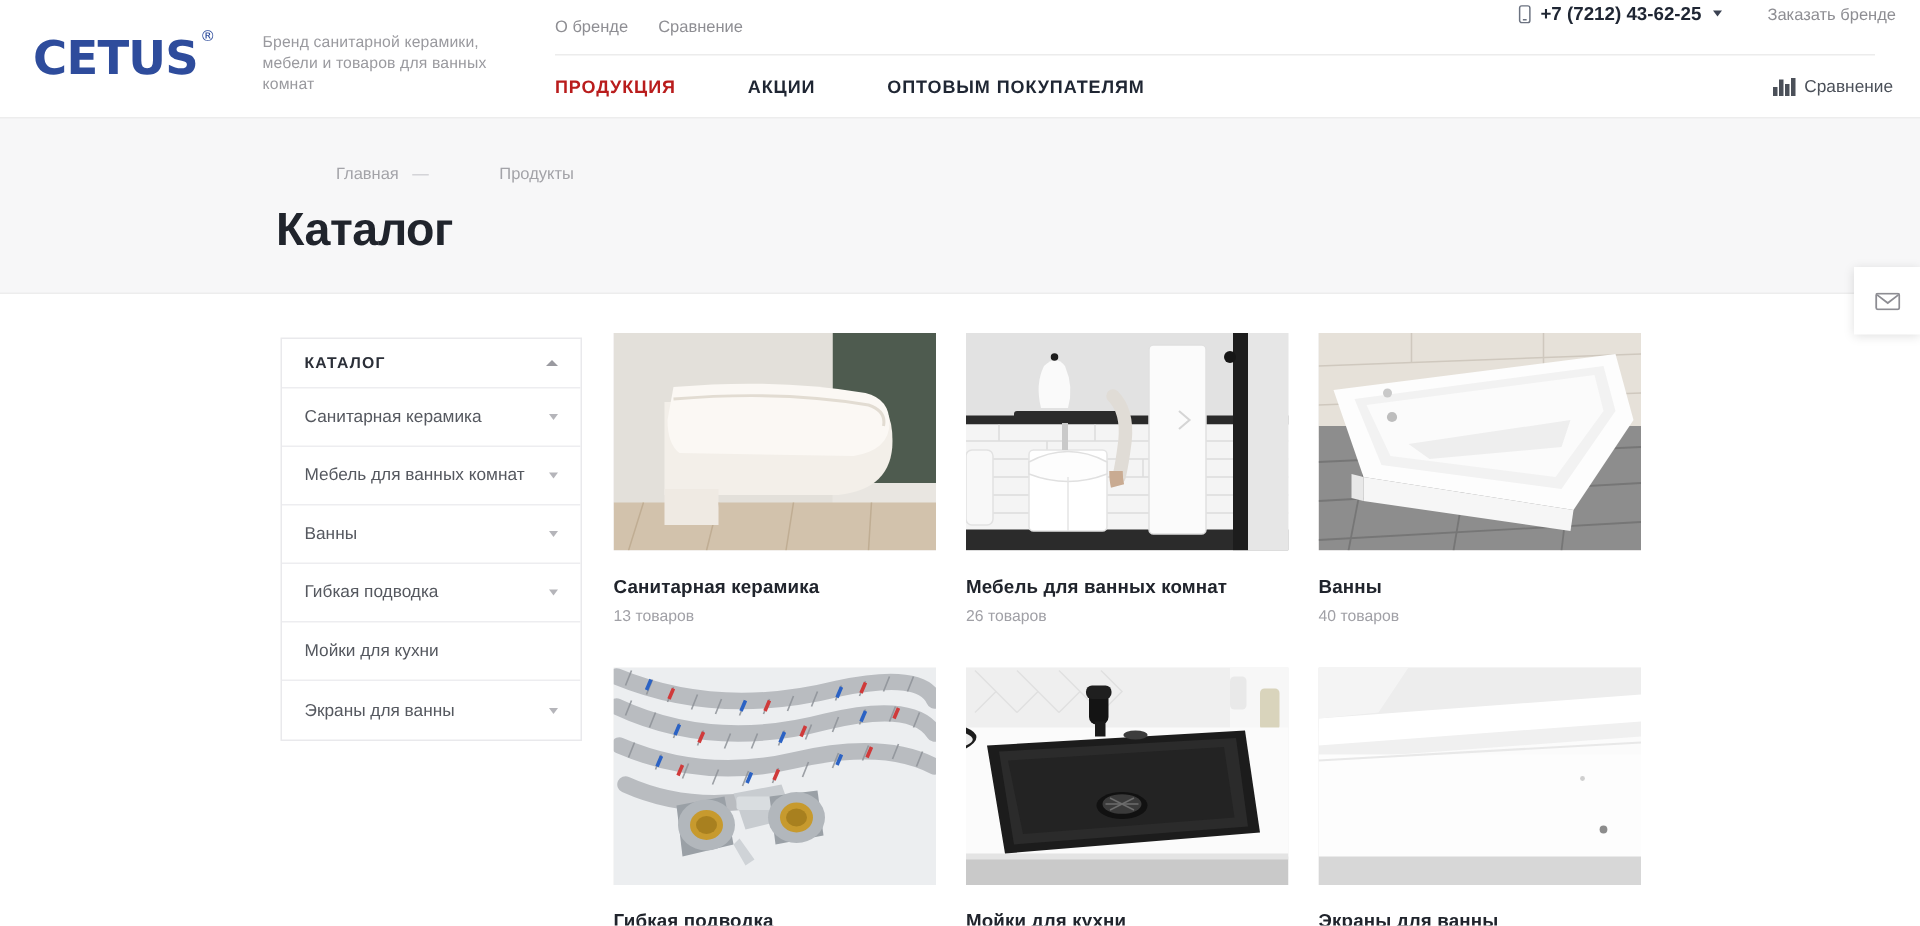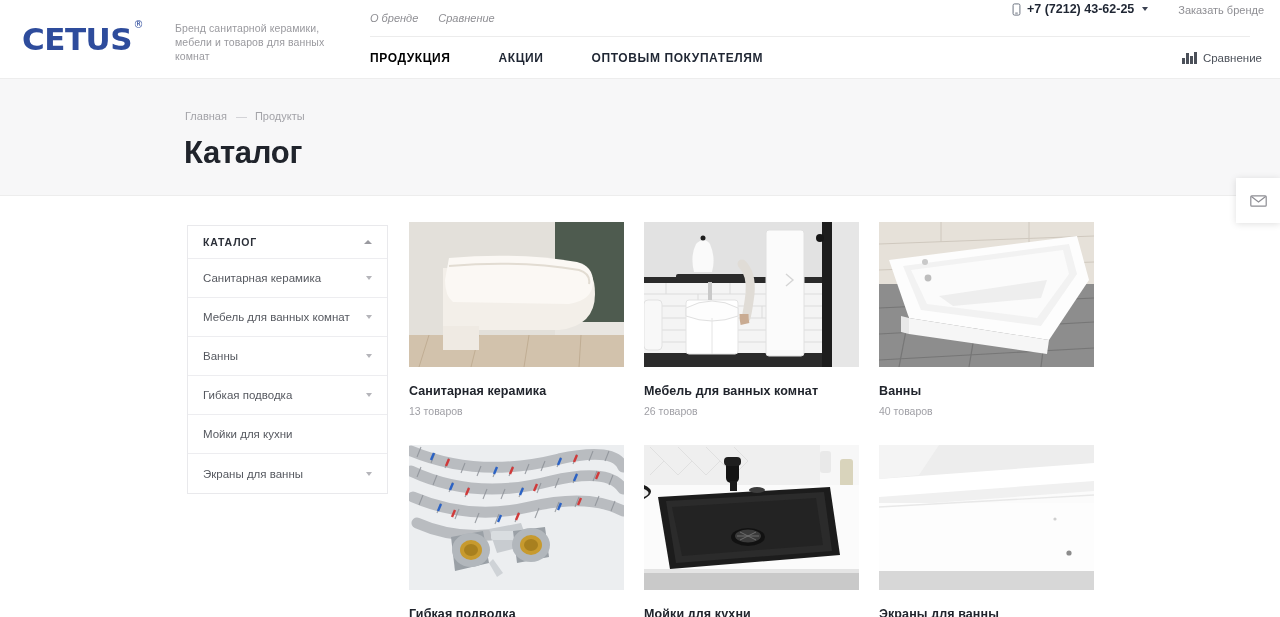--- a/index.html
+++ b/index.html
@@ -36,37 +36,37 @@
     width: 165px;
     font-size: 10.5px; line-height: 14px; color: #9a9a9f;
     letter-spacing: .1px;
     margin-left: 17px;
   }
 
   .topbar-links {
     position: absolute; left: 370px; top: 12px;
     display: flex; gap: 20px; font-size: 11px; color:#8e8e93;
   }
-  .topbar-links a { color:#8e8e93; text-decoration:none; cursor:pointer;font-style:italic; }
+  .topbar-links a { color:#8e8e93; text-decoration:none; cursor:pointer; }
 
   .hdr-divider {
     position:absolute; left:370px; top:36px; width:880px; height:1px;
     background:#ececec;
   }
 
   .mainnav {
     position:absolute; left:370px; top:51px;
     display:flex; gap:0; align-items:center;
   }
   .mainnav a {
     font-size: 12px; font-weight: 700; letter-spacing: .6px;
     text-decoration:none; color:#1f2633; cursor:pointer;
     margin-right: 48px; white-space: nowrap;
   }
-  .mainnav a.active { color:#000000; }
+  .mainnav a.active { color:#b91c1c; }
 
   .phone-block {
     position:absolute; right:16px; top:2px;
     display:flex; align-items:flex-end; gap:30px;
   }
   .phone {
     display:flex; align-items:center; gap:6px;
     font-size:12.5px; font-weight:700; color:#1f2633; cursor:pointer;
   }
   .phone-ic { display:block; width:9px; height:13px; color:#6b7280; }
@@ -93,21 +93,21 @@
   
   .hero {
     position:relative; width:1280px; height:118px;
     background:#f7f7f8; border-top:1px solid #ededed; border-bottom:1px solid #ededed;
   }
   .breadcrumb {
     position:absolute; left:185px; top:31px;
     display:flex; align-items:center; gap:9px;
     font-size:11px; color:#a3a3a8;
   }
-  .breadcrumb a { color:#a3a3a8; text-decoration:none; cursor:pointer; }
+  .breadcrumb a { color:#a3a3a8; text-decoration:none; cursor:pointer;margin-left:39px; }
   .bc-sep { color:#c9c9cd; letter-spacing:-1px; }
   .page-title {
     position:absolute; left:184px; top:56px;
     font-size:31px; font-weight:700; color:#20242c; letter-spacing:-.3px;
   }
 
   
   .content { position:relative; width:1280px; }
 
   .sidebar {

